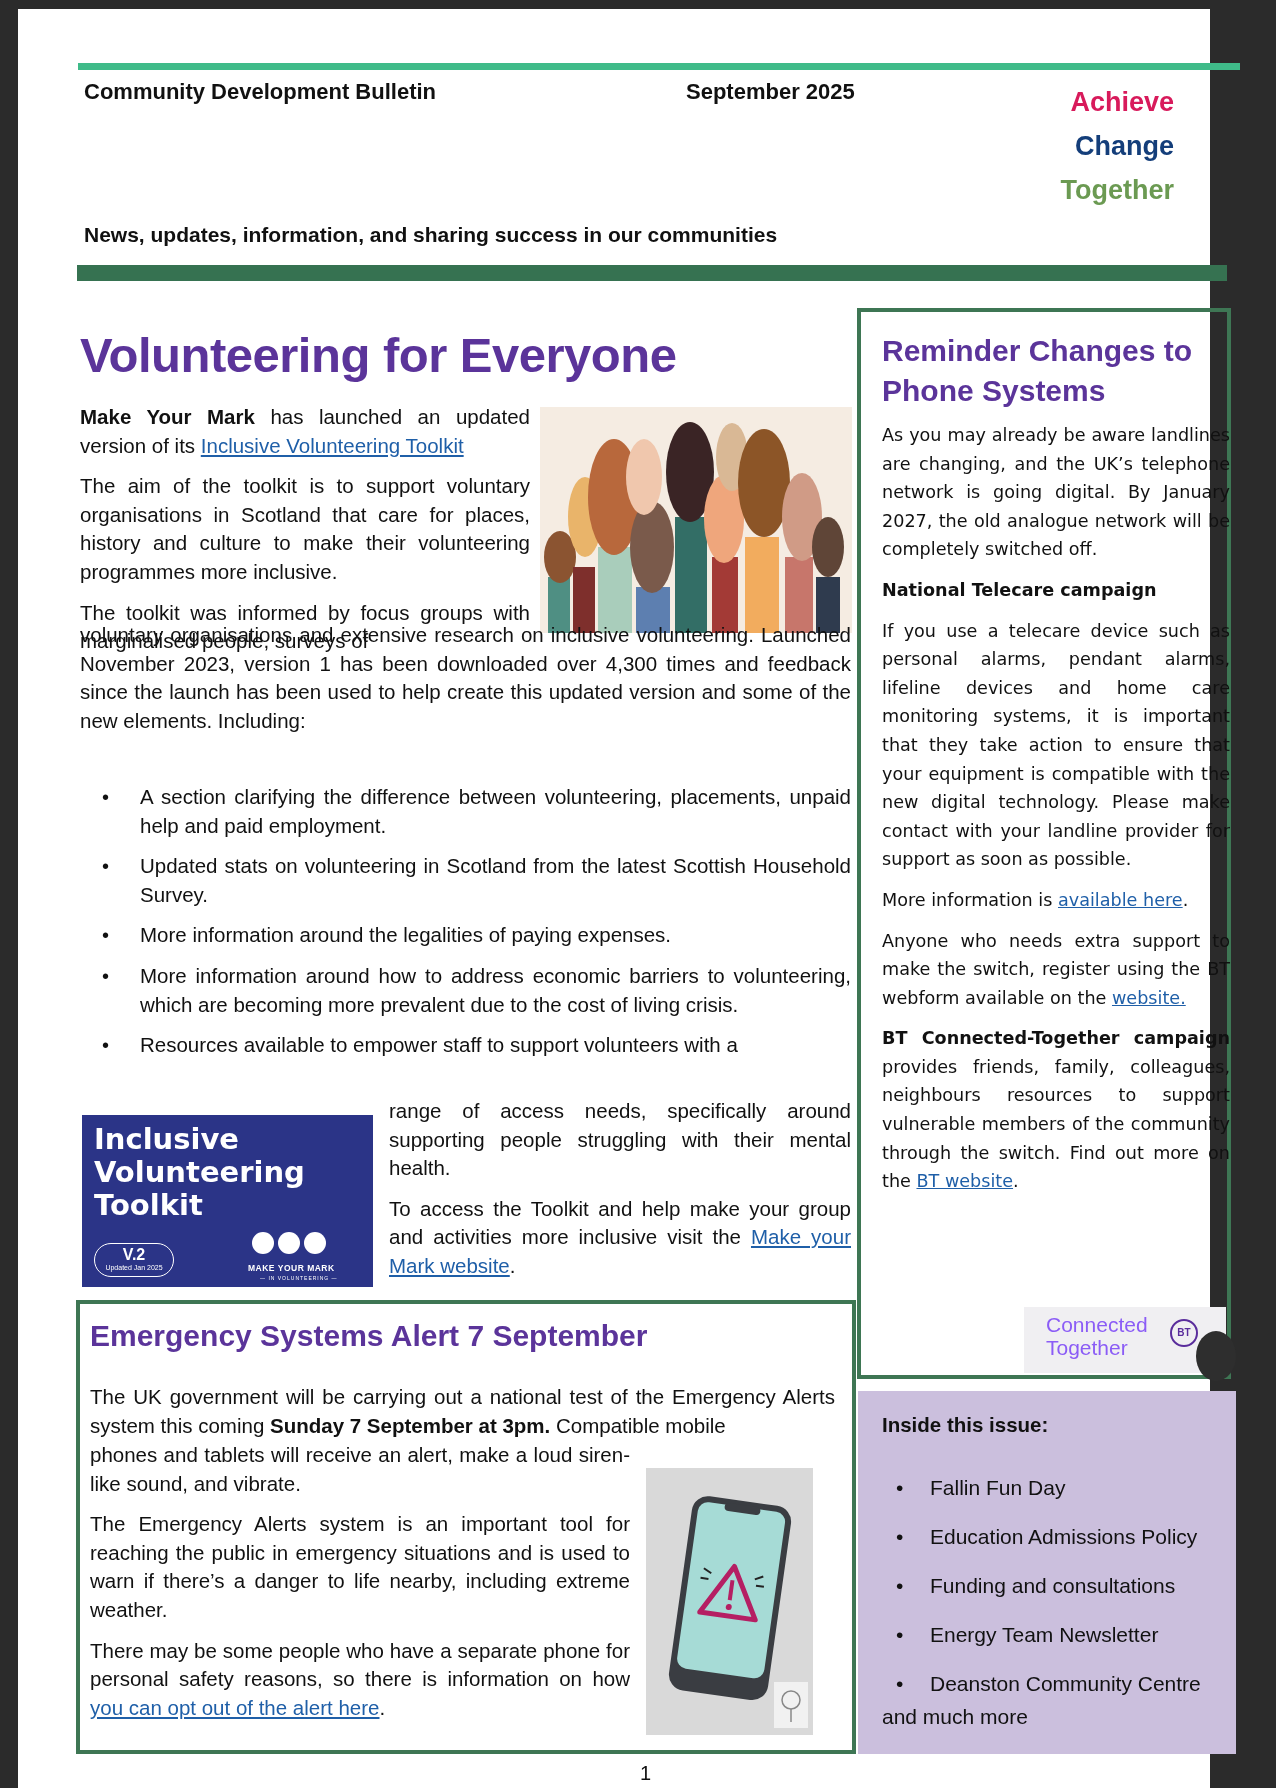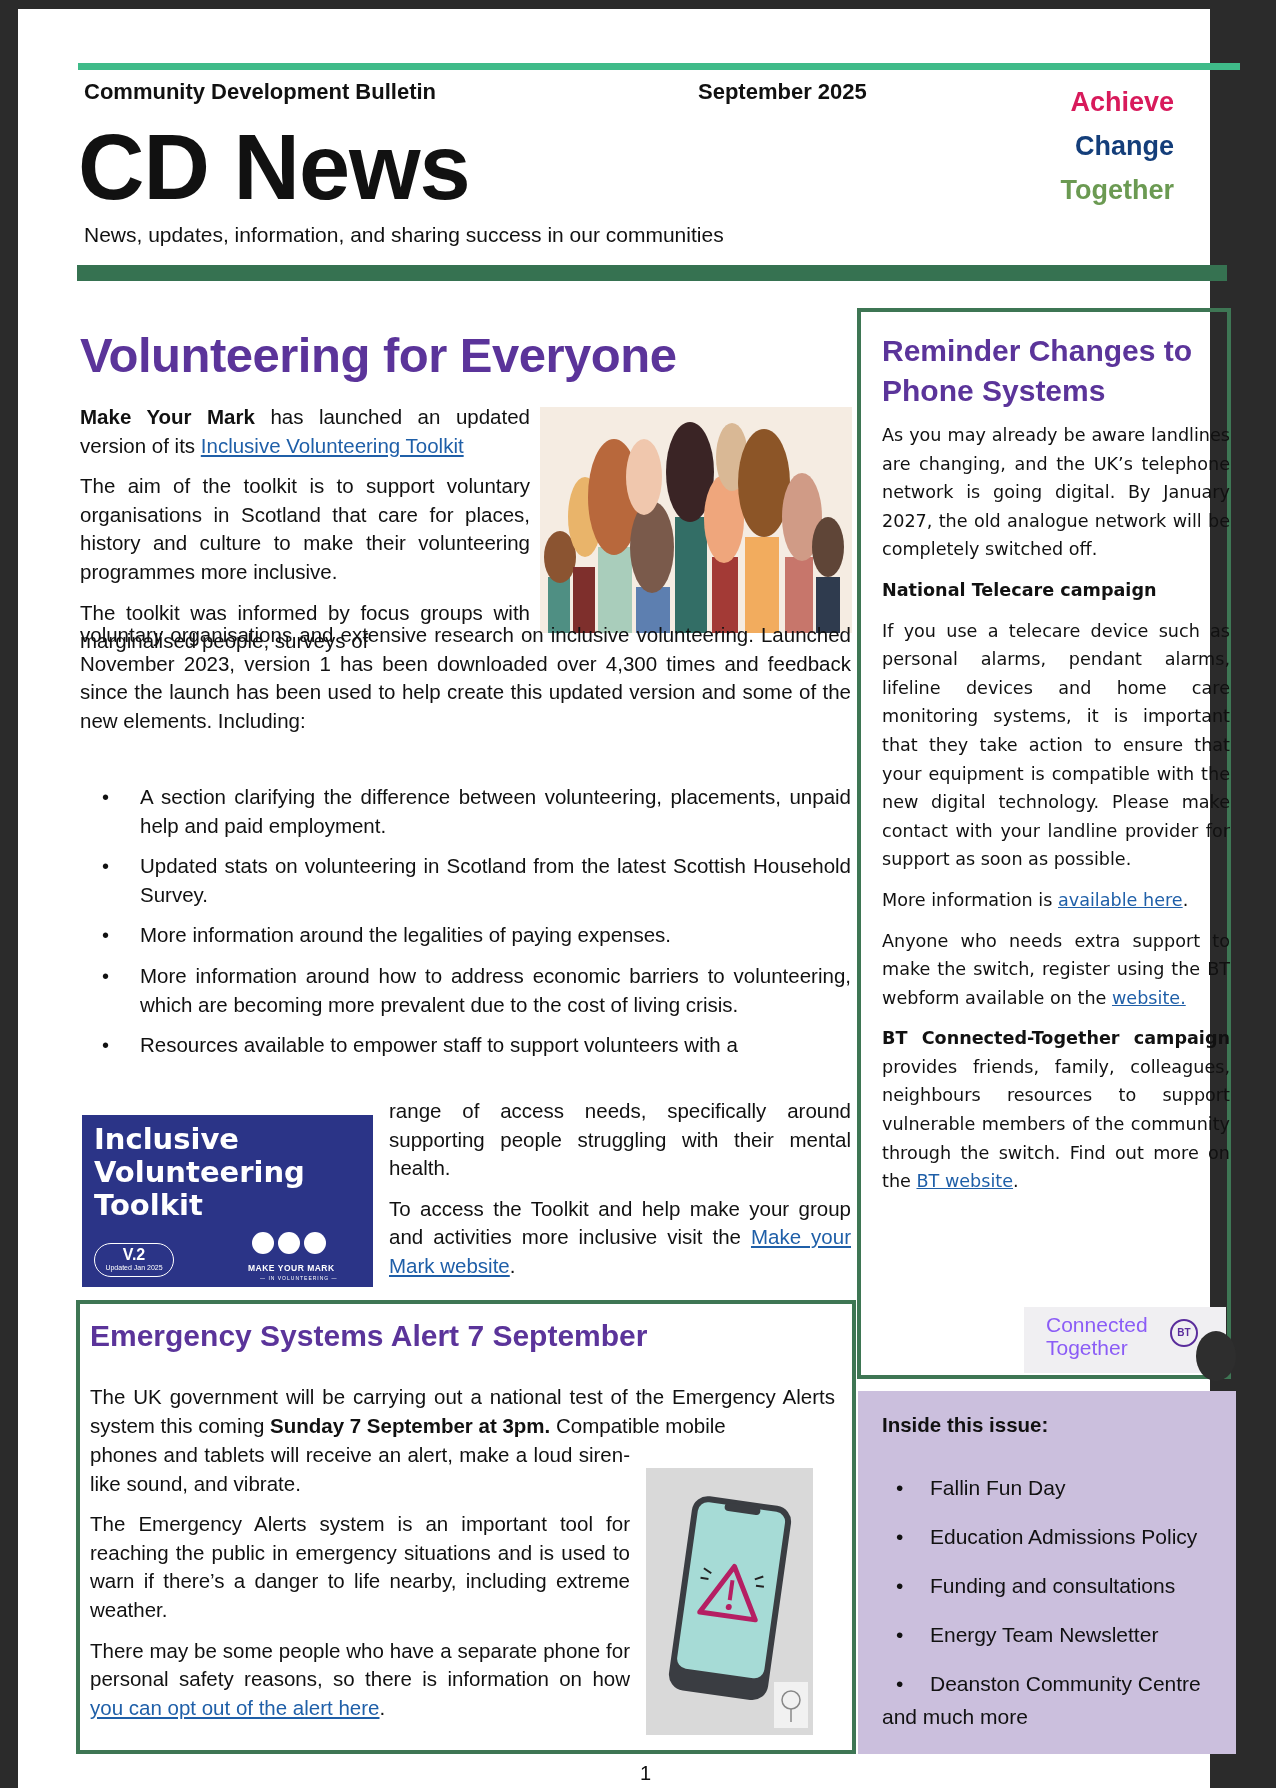--- a/index.html
+++ b/index.html
@@ -2,23 +2,23 @@
 <html><head>
 <meta charset="utf-8">
 <style>
   html, body { margin:0; padding:0; }
   body { width:1276px; height:1788px; background:#2b2b2b; position:relative; overflow:hidden;
          font-family:"Liberation Sans", "DejaVu Sans", sans-serif; color:#111; }
   .page { position:absolute; left:18px; top:9px; width:1192px; height:1779px; background:#ffffff; }
   .abs { position:absolute; }
   .top-rule { left:60px; top:54px; width:1162px; height:7px; background:#3fbb89; }
   .bulletin { left:66px; top:70px; font-size:22px; font-weight:bold; }
-  .issue-date { left:668px; top:70px; font-size:22px; font-weight:bold;margin-left:12px; }
+  .issue-date { left:668px; top:70px; font-size:22px; font-weight:bold; }
   .masthead { left:60px; top:112px; font-size:92px; font-weight:bold; letter-spacing:-1px; line-height:1; }
-  .tagline { left:66px; top:214px; font-size:21px; font-weight:normal; }
+  .tagline { left:66px; top:214px; font-size:21px; font-weight:bold; }
   .motto { right:36px; text-align:right; font-size:27px; font-weight:bold; }
   .motto.a { top:78px; color:#d81a5b; }
   .motto.b { top:122px; color:#143e7a; }
   .motto.c { top:166px; color:#6b9a52; }
   .bottom-rule { left:59px; top:256px; width:1150px; height:16px; background:#367251; }
 
   .h-main { left:62px; top:318px; font-size:49px; font-weight:bold; color:#5b349a; letter-spacing:-0.5px; }
   .body-text { font-size:20.5px; line-height:28.6px; text-align:justify; }
   .body-text p { margin:0 0 12px 0; }
   a.link { color:#1f5fa8; text-decoration:underline; }
@@ -67,21 +67,20 @@
   .page-num { left:622px; top:1753px; font-size:20px; }
 </style>
 </head>
 <body>
 
 <div class="page">
 
   <div class="abs top-rule"></div>
   <div class="abs bulletin">Community Development Bulletin</div>
   <div class="abs issue-date">September 2025</div>
-  <div class="abs masthead">CD News</div>
   <div class="abs tagline">News, updates, information, and sharing success in our communities</div>
   <div class="abs motto a">Achieve</div>
   <div class="abs motto b">Change</div>
   <div class="abs motto c">Together</div>
   <div class="abs bottom-rule"></div>
 
   <div class="abs h-main">Volunteering for Everyone</div>
 
   <div class="abs col1 body-text">
     <p><b>Make Your Mark</b><span> has launched an updated version of its </span><a class="link" href="#">Inclusive Volunteering Toolkit</a></p>

